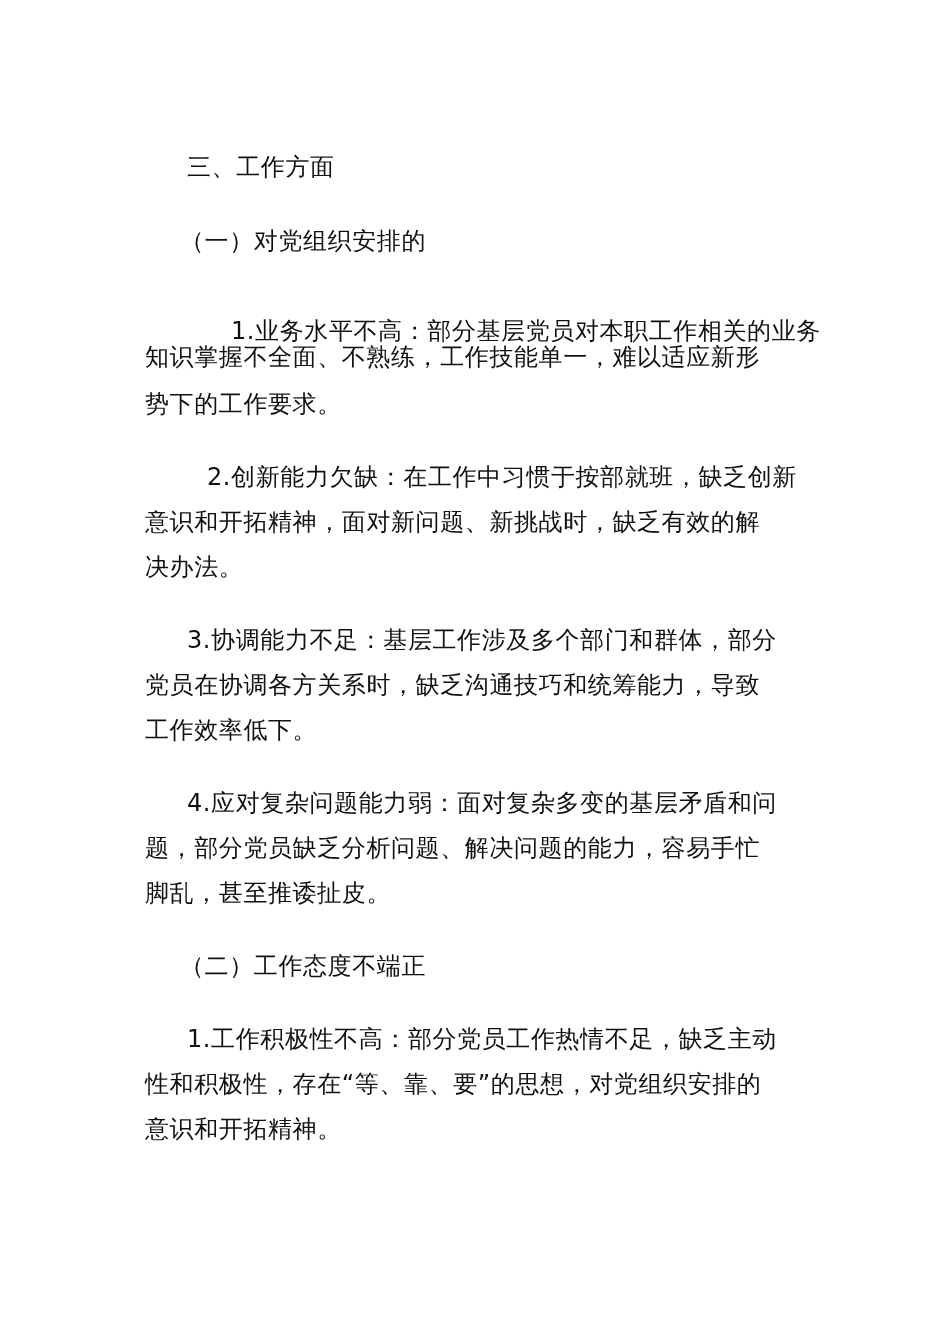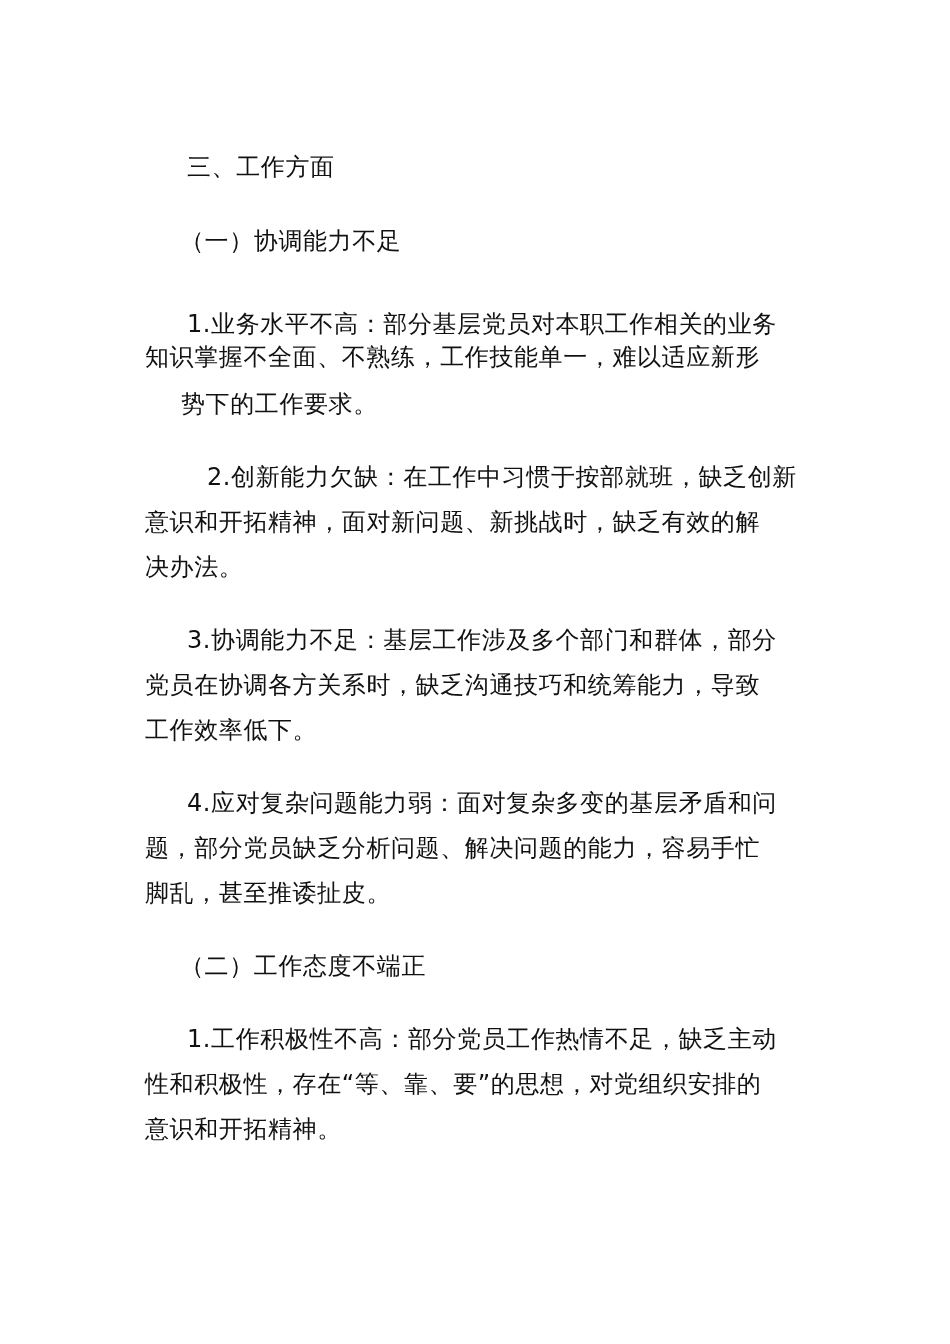--- a/index.html
+++ b/index.html
@@ -34,26 +34,26 @@
     }
     .indent { left: 187px; }
   </style>
 </head>
 <body>
 
 <div class="page">
 
   <div class="line" style="left:187px; top:152px;">三、工作方面</div>
 
-  <div class="line" style="left:180px; top:226px;">（一）协调能力不足</div>
+  <div class="line" style="left:180px; top:226px;">（一）对党组织安排的</div>
 
   <div>
-    <div class="line indent" style="top:309px;">1.业务水平不高：部分基层党员对本职工作相关的业务</div>
+    <div class="line indent" style="top:316px;margin-left:44px;">1.业务水平不高：部分基层党员对本职工作相关的业务</div>
     <div class="line" style="top:344px;font-family:Liberation Mono, monospace;">知识掌握不全面、不熟练，工作技能单一，难以适应新形</div>
-    <div class="line" style="top:389px;margin-left:36px;">势下的工作要求。</div>
+    <div class="line" style="top:389px;">势下的工作要求。</div>
   </div>
 
   <div>
     <div class="line indent" style="top:462px;margin-left:20px;">2.创新能力欠缺：在工作中习惯于按部就班，缺乏创新</div>
     <div class="line" style="top:507px;">意识和开拓精神，面对新问题、新挑战时，缺乏有效的解</div>
     <div class="line" style="top:552px;">决办法。</div>
   </div>
 
   <div>
     <div class="line indent" style="top:625px;">3.协调能力不足：基层工作涉及多个部门和群体，部分</div>

